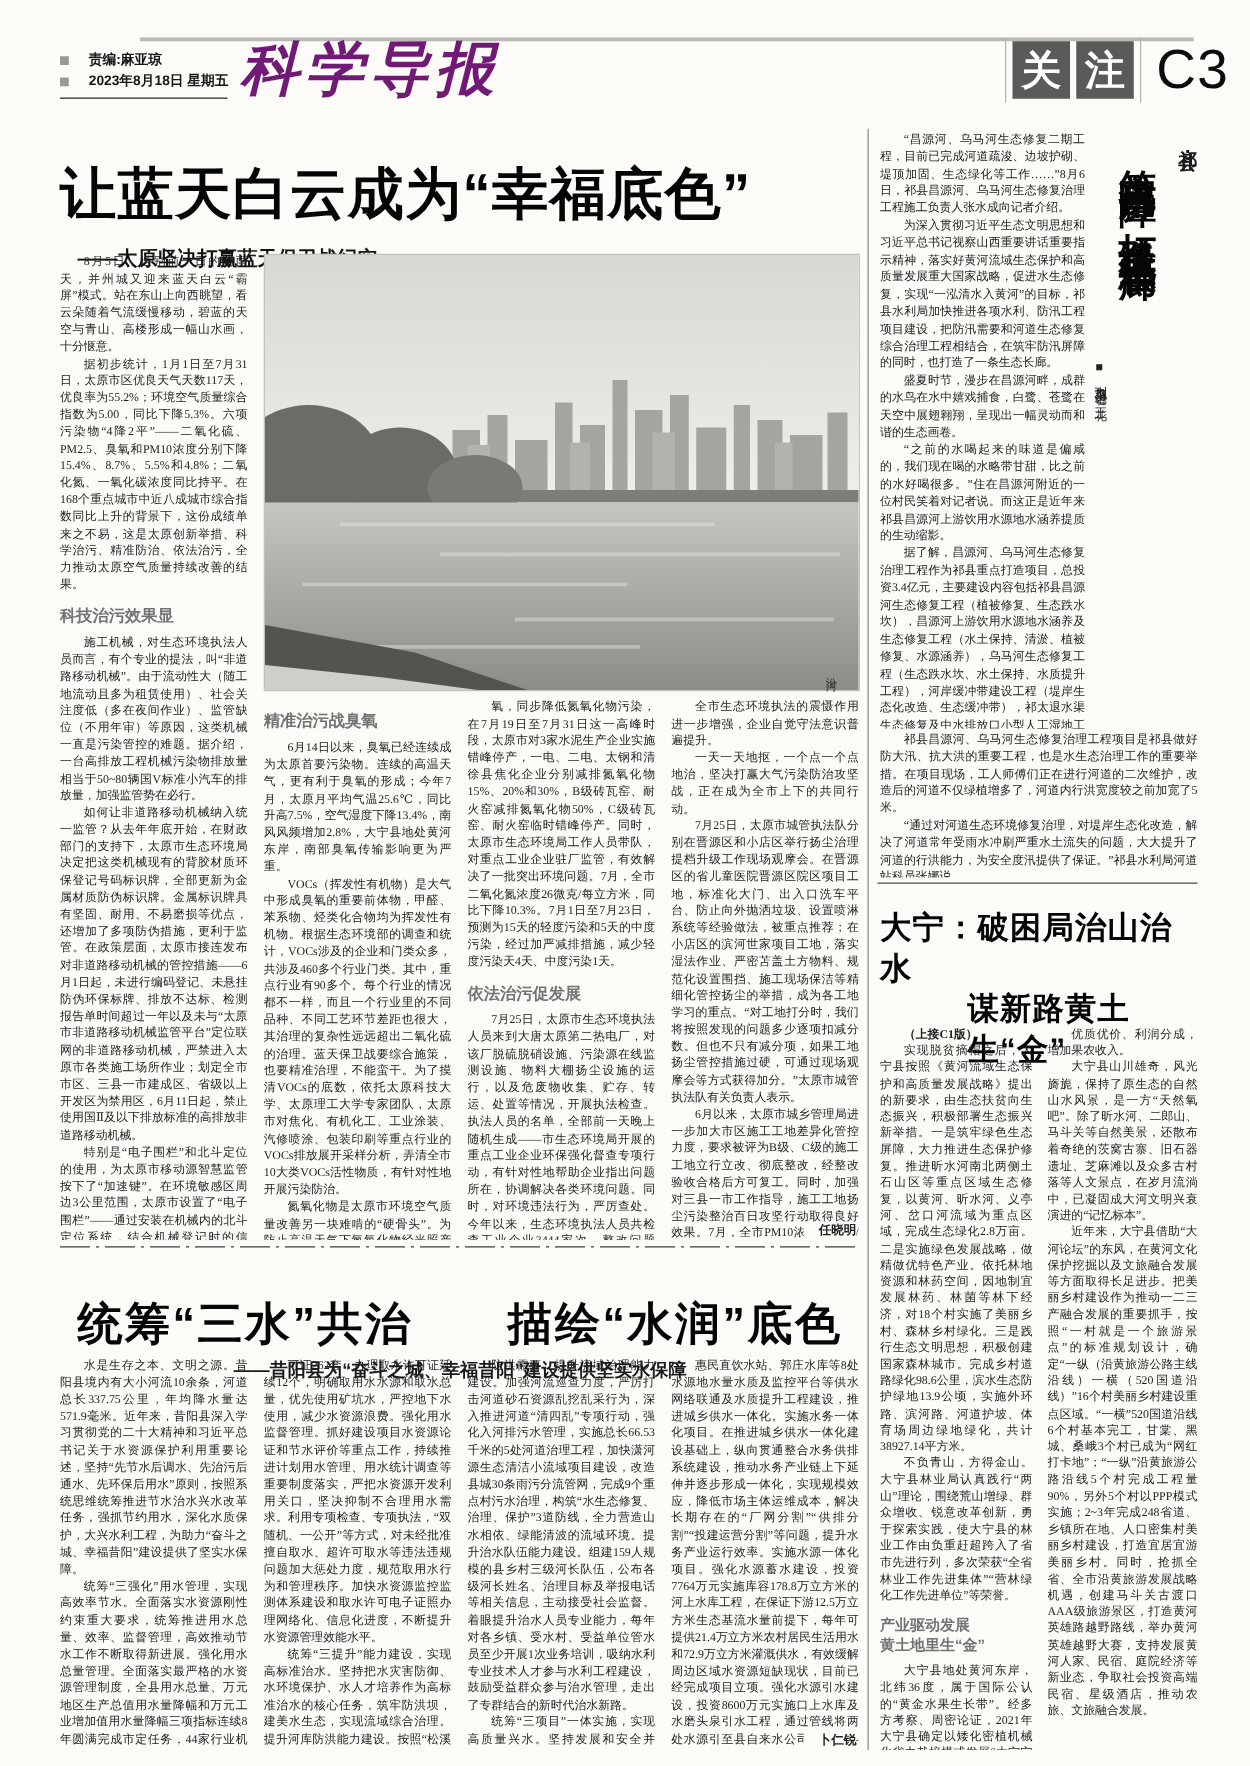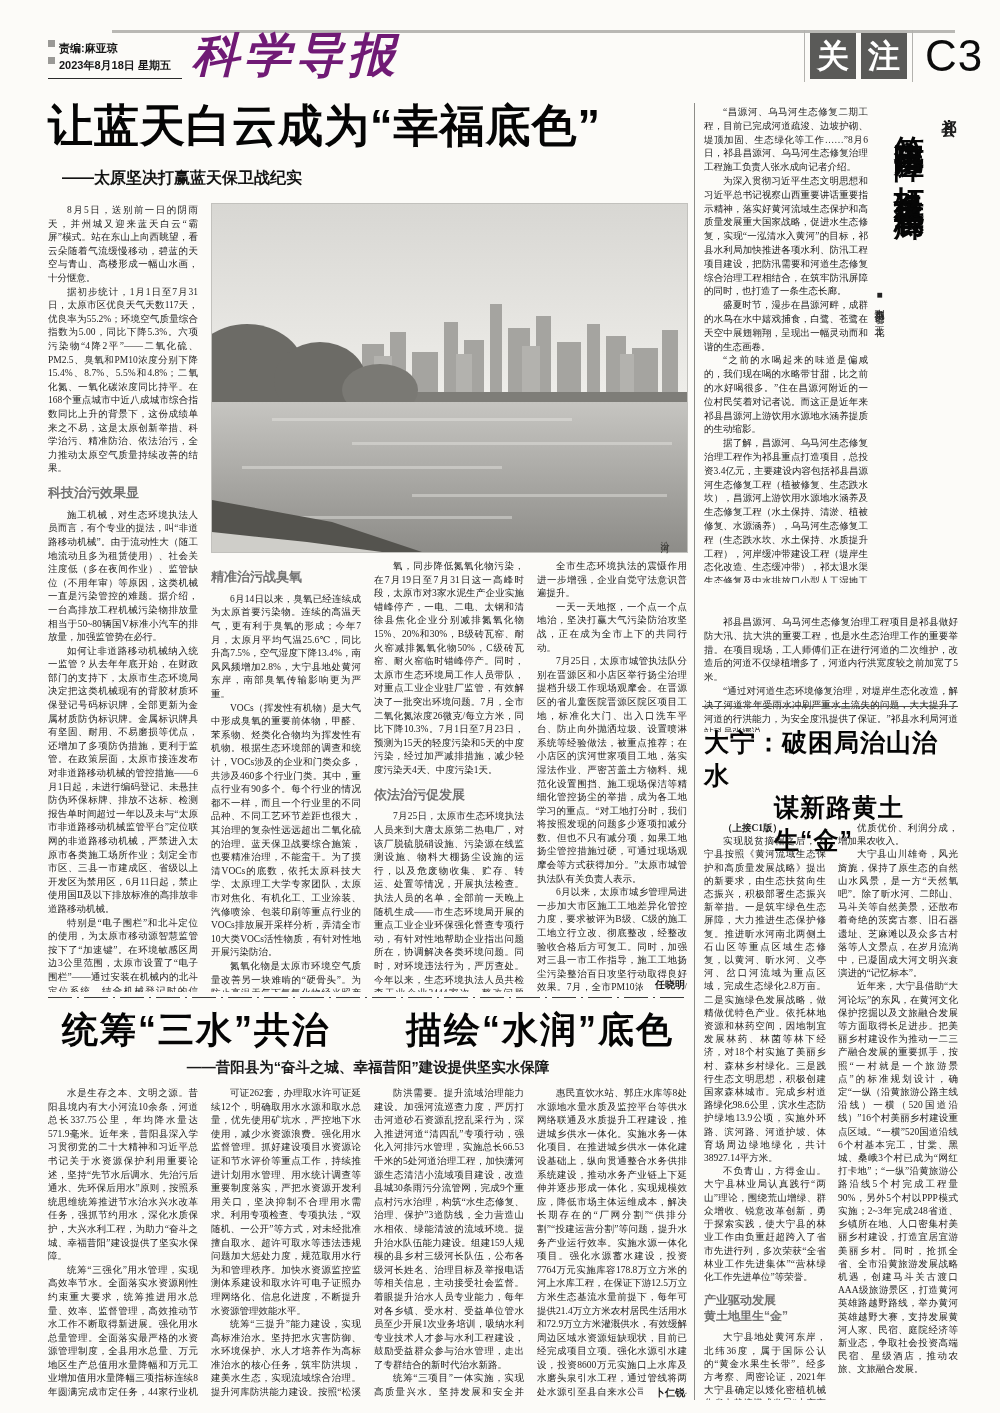--- a/index.html
+++ b/index.html
@@ -1,24 +1,24 @@
 <!DOCTYPE html>
 <html><head>
 <meta charset="utf-8">
 <style>
   html,body{margin:0;padding:0;background:#e9e8e5;}
   .page{position:relative;width:1000px;height:1413px;background:#fcfbf8;overflow:hidden;
         font-family:"Liberation Serif","DejaVu Serif",serif;color:#1a1a1a;}
   .abs{position:absolute;}
-  .sans{font-family:"Liberation Sans","DejaVu Sans",sans-serif;}
+  .sans{font-family:"Liberation Sans","DejaVu Sans",sans-serif;margin-top:29px;}
 
   
   #top-rule{left:112px;top:30px;width:843px;height:3px;background:#b9b8b4;}
   .mast-left{left:48px;top:40px;width:160px;}
-  .mast-line{display:flex;align-items:flex-start;gap:4px;font-family:"Liberation Sans",sans-serif;
+  .mast-line{display:flex;align-items:center;gap:16px;font-family:"Liberation Sans",sans-serif;
              font-size:11px;font-weight:bold;color:#161616;line-height:17px;}
   .sq{width:7px;height:7px;background:#9a9996;flex:0 0 auto;}
   #mast-underline{width:134px;height:1px;background:#2a2a2a;margin-top:4px;}
   #logo{left:192px;top:24px;font-family:"DejaVu Serif",serif;font-size:47px;font-style:italic;
         font-weight:bold;color:#701a75;letter-spacing:5px;}
   .badges{left:804px;top:30px;display:flex;align-items:center;gap:5px;}
   .vhair{width:1px;height:52px;background:#b3b2ae;}
   .badge{width:46px;height:46px;background:#5a5a58;color:#fff;text-align:center;
          font:bold 32px/46px "Liberation Sans",sans-serif;}
   .pageno{font-family:"Liberation Sans",sans-serif;font-size:44px;font-weight:500;
@@ -57,21 +57,21 @@
   #bcol1{left:48px;top:1087px;height:313px;}
   #bcol2{left:211px;top:1087px;height:313px;}
   #bcol3{left:374px;top:1087px;height:313px;}
   #bcol4{left:537px;top:1087px;height:313px;}
 
   
   #side-vline{left:694px;top:103px;width:1px;height:1297px;background:#8d8c88;}
   #side-narrow{left:704px;top:106px;width:164px;height:477px;overflow:hidden;font-size:9.5px;
                line-height:13.8px;text-align:justify;position:absolute;}
   #side-wide{left:704px;top:586px;width:254px;height:116px;overflow:hidden;font-size:9.5px;
-             line-height:13.8px;text-align:justify;position:absolute;margin-top:30px;}
+             line-height:13.8px;text-align:justify;position:absolute;}
   #side-titlezone{left:872px;top:106px;width:86px;height:477px;}
   #side-kicker{position:absolute;right:0;top:2px;writing-mode:vertical-rl;font-weight:bold;
                font-size:15px;letter-spacing:2px;font-family:"Liberation Sans",sans-serif;}
   #side-vtitle{position:absolute;left:16px;top:6px;writing-mode:vertical-rl;height:468px;
                font-family:"Liberation Sans",sans-serif;font-weight:bold;font-size:30px;
                letter-spacing:3px;color:#060606;}
   #side-vbyline{position:absolute;left:0;top:183px;writing-mode:vertical-rl;height:230px;
                 font-size:10px;letter-spacing:1px;color:#222;}
   #side-rule{left:702px;top:706px;width:256px;height:1px;background:#4d4d4a;}
 

